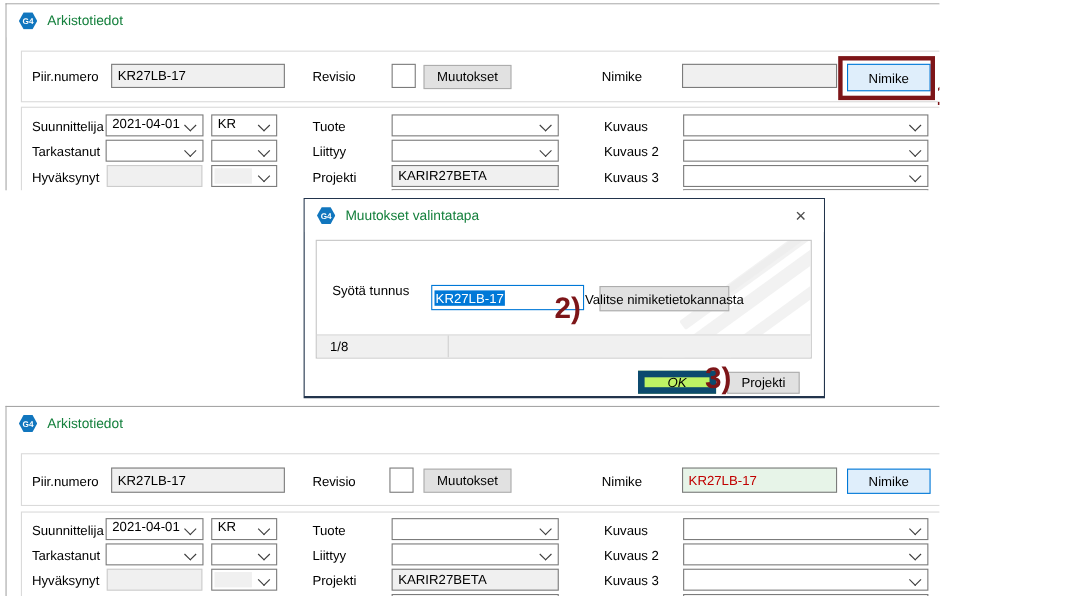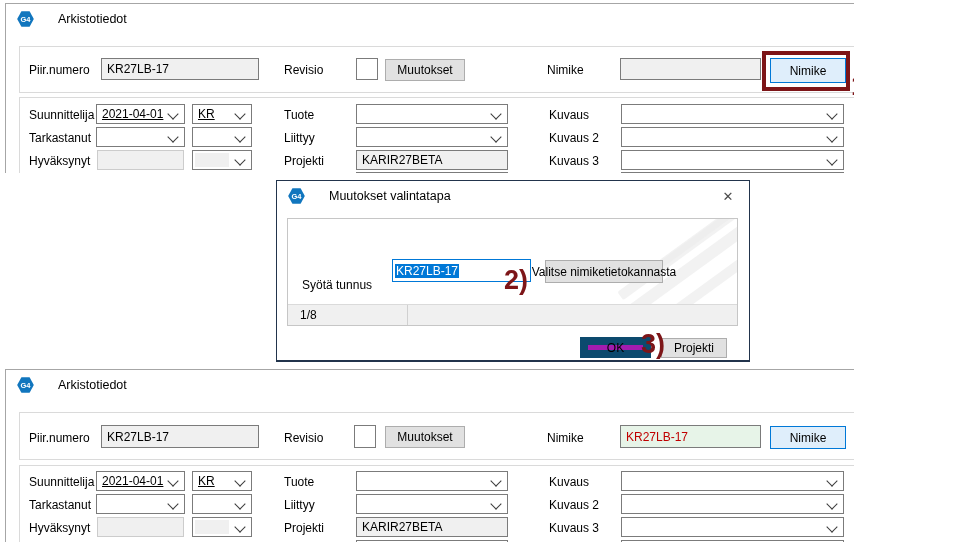--- a/index.html
+++ b/index.html
@@ -6,39 +6,39 @@
   .stage{position:relative;width:854px;height:542px;background:#fff;overflow:hidden;
          font-family:"Liberation Sans",sans-serif;font-size:12px;color:#000;}
   .win{position:absolute;background:#fff;border:1px solid #A6A6A6;box-sizing:border-box;overflow:hidden;}
   .win.cut-bottom{border-bottom:none;}
   .win.mid{border:1px solid #22344C;border-bottom-width:2px;z-index:20;}
   .titlebar{position:absolute;left:0;right:0;top:0;height:30px;display:flex;align-items:center;
             padding-left:11px;box-sizing:border-box;background:#fff;}
   .appicon{width:17px;height:16px;background:#1176BE;color:#fff;font-size:7.5px;font-weight:bold;
            display:flex;align-items:center;justify-content:center;flex:0 0 auto;
            clip-path:polygon(26% 2%,74% 2%,99% 50%,74% 98%,26% 98%,1% 50%);}
-  .wtitle{margin-left:24px;color:#000000;font-size:12.5px;white-space:nowrap;}
+  .wtitle{margin-left:9px;color:#15803d;font-size:12.5px;white-space:nowrap;}
   .close{position:absolute;top:7px;right:13px;width:16px;height:16px;color:#4c4c4c;font-size:13px;
          display:flex;align-items:center;justify-content:center;}
   .gbox{position:absolute;border:1px solid #DADADA;box-sizing:border-box;}
   .lbl{position:absolute;height:20px;line-height:20px;white-space:nowrap;}
   .tb{position:absolute;box-sizing:border-box;border:1px solid #7B7B7B;background:#F0F0F0;
       padding:0 5px;display:flex;align-items:center;overflow:hidden;white-space:nowrap;}
   .tb.white{background:#fff;}
   .tb.disabled{border-color:#CCCCCC;}
   .tb.green{background:#E7F4E8;color:#C00000;}
   .combo{position:absolute;box-sizing:border-box;border:1px solid #7B7B7B;background:#fff;
-         padding:0 18px 0 5px;display:flex;align-items:center;overflow:hidden;white-space:nowrap;text-decoration:underline;}
+         padding:0 18px 0 5px;display:flex;align-items:flex-start;overflow:hidden;white-space:nowrap;}
   .chev{position:absolute;right:7px;top:5px;width:7px;height:7px;border-right:1.3px solid #3C3C3C;
         border-bottom:1.3px solid #3C3C3C;transform:rotate(45deg);}
   .grayfill{position:absolute;left:2px;top:2px;bottom:2px;width:58%;background:#F0F0F0;}
   .btn{position:absolute;box-sizing:border-box;border:1px solid #ADADAD;background:#E1E1E1;
        display:flex;align-items:center;justify-content:center;font-size:12px;white-space:nowrap;}
   .btn.blue{background:#DFEEFB;border-color:#0078D7;}
-  .btn.okdef{border:8px solid #0c4a6e;background:#a21caf;}
+  .btn.okdef{border:6px solid #0c4a6e;background:#bef264;font-style:italic;}
   .annrect{position:absolute;border:4px solid #7D1518;box-sizing:border-box;z-index:25;}
   .ann{position:absolute;color:#7D1518;font-weight:bold;font-size:27px;line-height:1;z-index:30;}
   .panel{position:absolute;border:1px solid #C6C6C6;background:#fff;box-sizing:border-box;overflow:hidden;}
   .statusbar{position:absolute;left:0;right:0;bottom:0;height:21px;background:#F0F0F0;
              border-top:1px solid #DADADA;box-sizing:border-box;}
   .statusdiv{position:absolute;top:0;bottom:0;width:1px;background:#D0D0D0;}
   .statustxt{position:absolute;left:12px;top:0;height:20px;line-height:20px;}
   .inp{position:absolute;box-sizing:border-box;border:1px solid #0078D7;background:#fff;
        padding:0 2px;display:flex;align-items:center;overflow:hidden;}
   .sel{background:#0078D7;color:#fff;padding:0 1px;white-space:nowrap;}
@@ -135,21 +135,21 @@
       <div class="wtitle">Muutokset valintatapa</div>
     </div>
     <div class="close">✕</div>
 
     <div class="panel" style="left:10px;top:37px;width:451px;height:108px">
       <div class="wm" style="left:318px;top:28px;width:150px;height:10px"></div>
       <div class="wm" style="left:300px;top:52px;width:180px;height:12px"></div>
       <div class="wm" style="left:335px;top:74px;width:140px;height:10px"></div>
       <div class="wm" style="left:365px;top:14px;width:90px;height:8px"></div>
 
-      <div class="lbl" style="left:14px;top:56px">Syötä tunnus</div>
+      <div class="lbl" style="left:14px;top:35px">Syötä tunnus</div>
       <div class="inp" style="left:104px;top:40px;width:139px;height:23px">
         <span class="sel">KR27LB-17</span>
       </div>
       <div class="btn" style="left:257px;top:41px;width:118px;height:23px">Valitse nimiketietokannasta</div>
 
       <div class="statusbar">
         <div class="statustxt">1/8</div>
         <div class="statusdiv" style="left:119px"></div>
       </div>
     </div>

